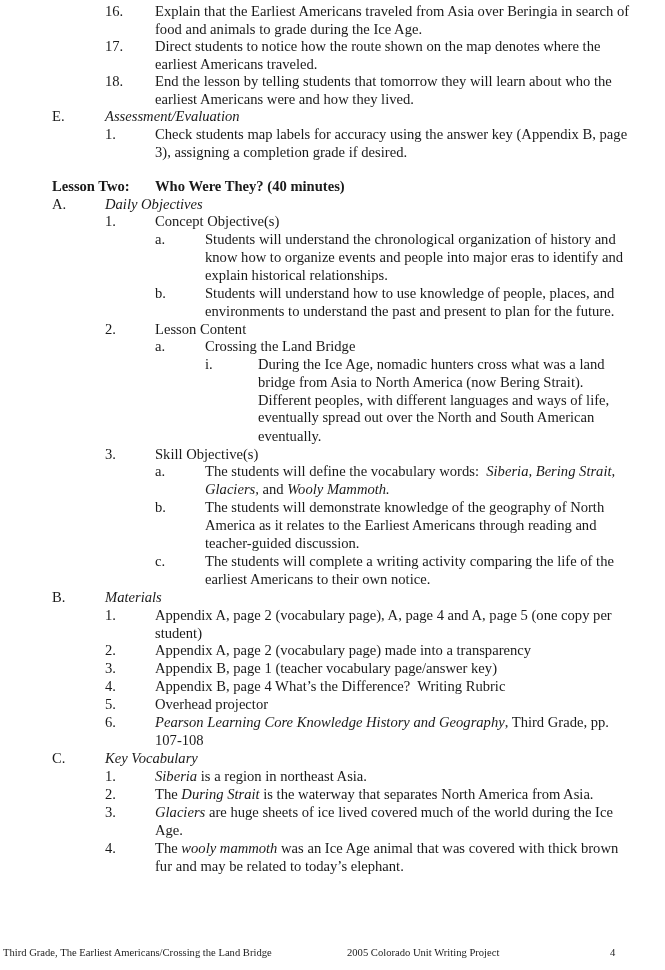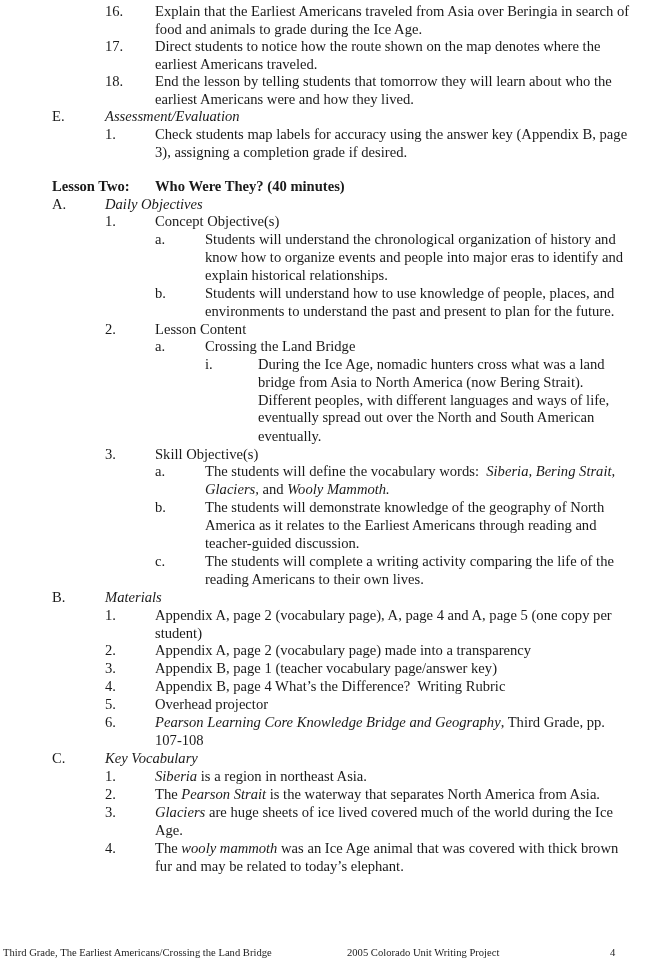--- a/index.html
+++ b/index.html
@@ -78,21 +78,21 @@
   <span class="ln" style="left:205px;top:463px;white-space:pre"><span>The students will define the vocabulary words:  </span><span class="it">Siberia, Bering Strait,</span></span>
   <span class="ln" style="left:205px;top:481px;white-space:pre"><span class="it">Glaciers,</span><span> and </span><span class="it">Wooly Mammoth.</span></span>
 
   <span class="ln" style="left:155px;top:499px">b.</span>
   <span class="ln" style="left:205px;top:499px">The students will demonstrate knowledge of the geography of North</span>
   <span class="ln" style="left:205px;top:517px">America as it relates to the Earliest Americans through reading and</span>
   <span class="ln" style="left:205px;top:535px">teacher-guided discussion.</span>
 
   <span class="ln" style="left:155px;top:553px">c.</span>
   <span class="ln" style="left:205px;top:553px">The students will complete a writing activity comparing the life of the</span>
-  <span class="ln" style="left:205px;top:571px">reading Americans to their own lives.</span>
+  <span class="ln" style="left:205px;top:571px">earliest Americans to their own notice.</span>
 </div>
 
 <div>
   <span class="ln" style="left:52px;top:589px">B.</span>
   <span class="ln it" style="left:105px;top:589px">Materials</span>
 
   <span class="ln" style="left:105px;top:607px">1.</span>
   <span class="ln" style="left:155px;top:607px">Appendix A, page 2 (vocabulary page), A, page 4 and A, page 5 (one copy per</span>
   <span class="ln" style="left:155px;top:625px">student)</span>
 
@@ -102,33 +102,33 @@
   <span class="ln" style="left:105px;top:660px">3.</span>
   <span class="ln" style="left:155px;top:660px">Appendix B, page 1 (teacher vocabulary page/answer key)</span>
 
   <span class="ln" style="left:105px;top:678px">4.</span>
   <span class="ln" style="left:155px;top:678px;white-space:pre">Appendix B, page 4 What’s the Difference?  Writing Rubric</span>
 
   <span class="ln" style="left:105px;top:696px">5.</span>
   <span class="ln" style="left:155px;top:696px">Overhead projector</span>
 
   <span class="ln" style="left:105px;top:714px">6.</span>
-  <span class="ln" style="left:155px;top:714px"><span class="it">Pearson Learning Core Knowledge Bridge and Geography</span><span>, Third Grade, pp.</span></span>
+  <span class="ln" style="left:155px;top:714px"><span class="it">Pearson Learning Core Knowledge History and Geography</span><span>, Third Grade, pp.</span></span>
   <span class="ln" style="left:155px;top:732px">107-108</span>
 </div>
 
 <div>
   <span class="ln" style="left:52px;top:750px">C.</span>
   <span class="ln it" style="left:105px;top:750px">Key Vocabulary</span>
 
   <span class="ln" style="left:105px;top:768px">1.</span>
   <span class="ln" style="left:155px;top:768px;white-space:pre"><span></span><span class="it">Siberia</span><span> is a region in northeast Asia.</span></span>
 
   <span class="ln" style="left:105px;top:786px">2.</span>
-  <span class="ln" style="left:155px;top:786px;white-space:pre"><span>The </span><span class="it">Pearson Strait</span><span> is the waterway that separates North America from Asia.</span></span>
+  <span class="ln" style="left:155px;top:786px;white-space:pre"><span>The </span><span class="it">During Strait</span><span> is the waterway that separates North America from Asia.</span></span>
 
   <span class="ln" style="left:105px;top:804px">3.</span>
   <span class="ln" style="left:155px;top:804px;white-space:pre"><span></span><span class="it">Glaciers</span><span> are huge sheets of ice lived covered much of the world during the Ice</span></span>
   <span class="ln" style="left:155px;top:822px">Age.</span>
 
   <span class="ln" style="left:105px;top:840px">4.</span>
   <span class="ln" style="left:155px;top:840px;white-space:pre"><span>The </span><span class="it">wooly mammoth</span><span> was an Ice Age animal that was covered with thick brown</span></span>
   <span class="ln" style="left:155px;top:858px">fur and may be related to today’s elephant.</span>
 </div>
 

